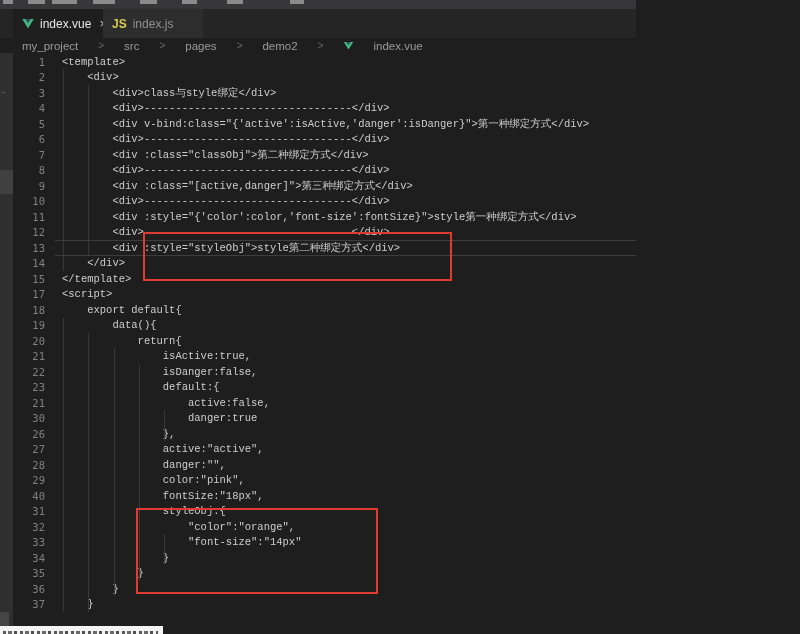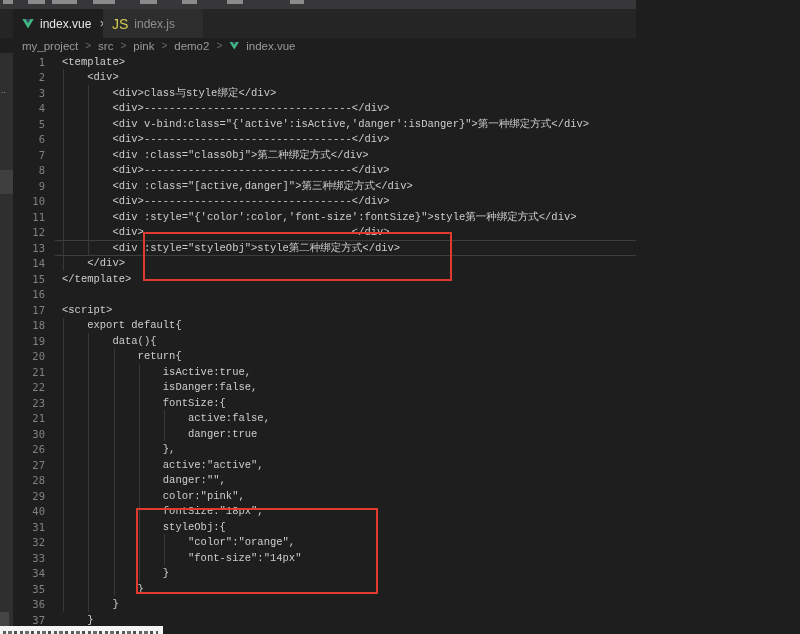--- a/index.html
+++ b/index.html
@@ -15,25 +15,25 @@
   .tab{position:absolute;top:0;height:29px;display:flex;align-items:center;gap:6px;
        padding:0 9px;box-sizing:border-box;font-size:12px;}
   .tab.active{left:13px;width:90px;background:#1e1e1e;color:#e6e6e6;}
   .tab.inactive{left:103px;width:100px;background:#2d2d2d;color:#8f8f8f;}
   .tab .close{margin-left:2px;font-size:13px;color:#c5c5c5;line-height:1;}
   .vue-icon{position:relative;width:12px;height:10px;flex:none;}
   .vue-icon .outer{position:absolute;inset:0;background:#41b883;
        clip-path:polygon(0 0,50% 100%,100% 0);}
   .vue-icon .inner{position:absolute;left:25%;top:0;width:50%;height:48%;background:#35495e;
        clip-path:polygon(0 0,50% 100%,100% 0);}
-  .js-icon{font-size:14px;font-weight:normal;color:#d6cc52;flex:none;letter-spacing:0;}
+  .js-icon{font-size:12px;font-weight:bold;color:#d6cc52;flex:none;letter-spacing:0;}
 
   
   #breadcrumbs{position:absolute;left:22px;top:38px;height:15px;display:flex;align-items:center;
-       gap:7px;font-size:11.5px;color:#9a9a9a;white-space:nowrap;}
+       gap:20px;font-size:11.5px;color:#9a9a9a;white-space:nowrap;}
   #breadcrumbs .sep{color:#6a6a6a;font-size:10px;}
   #breadcrumbs .bc-vue{width:10px;height:8px;}
 
   
   #editor{position:absolute;left:0;top:53px;width:800px;height:581px;background:#1e1e1e;}
   #left-strip{position:absolute;left:0;top:0;width:13px;height:581px;background:#2f2f30;}
   #strip-block{position:absolute;left:0;top:117px;width:13px;height:24px;background:#404041;}
   #strip-dots{position:absolute;left:1px;top:36px;color:#b5b5b5;font-size:8px;line-height:4px;}
   #strip-foot{position:absolute;left:0;top:559px;width:9px;height:14px;background:#454546;}
 
@@ -89,21 +89,21 @@
       <span class="js-icon">JS</span>
       <span>index.js</span>
     </div>
   </div>
 
   <div id="breadcrumbs">
       <span>my_project</span>
       <span class="sep">&gt;</span>
       <span>src</span>
       <span class="sep">&gt;</span>
-      <span>pink</span>
+      <span>pages</span>
       <span class="sep">&gt;</span>
       <span>demo2</span>
       <span class="sep">&gt;</span>
       <span class="vue-icon bc-vue">
         <span class="outer"></span>
         <span class="inner"></span>
       </span>
       <span>index.vue</span>
     </div>
 
@@ -168,24 +168,20 @@
         </div>
         <div class="line">
           <span class="ln">14</span>
           <span class="code">    &lt;/div&gt;</span>
         </div>
         <div class="line">
           <span class="ln">15</span>
           <span class="code">&lt;/template&gt;</span>
         </div>
         <div class="line">
-          <span class="ln">16</span>
-          <span class="code"></span>
-        </div>
-        <div class="line">
           <span class="ln">17</span>
           <span class="code">&lt;script&gt;</span>
         </div>
         <div class="line">
           <span class="ln">18</span>
           <span class="code">    export default{</span>
         </div>
         <div class="line">
           <span class="ln">19</span>
           <span class="code">        data(){</span>
@@ -197,21 +193,21 @@
         <div class="line">
           <span class="ln">21</span>
           <span class="code">                isActive:true,</span>
         </div>
         <div class="line">
           <span class="ln">22</span>
           <span class="code">                isDanger:false,</span>
         </div>
         <div class="line">
           <span class="ln">23</span>
-          <span class="code">                fontSize:{</span>
+          <span class="code">                default:{</span>
         </div>
         <div class="line">
           <span class="ln">21</span>
           <span class="code">                    active:false,</span>
         </div>
         <div class="line">
           <span class="ln">30</span>
           <span class="code">                    danger:true</span>
         </div>
         <div class="line">

